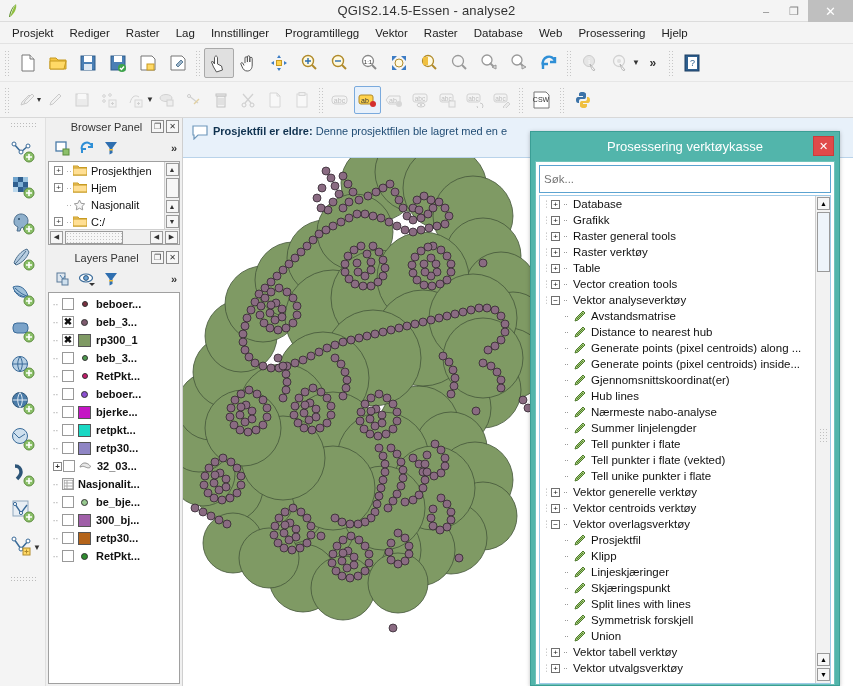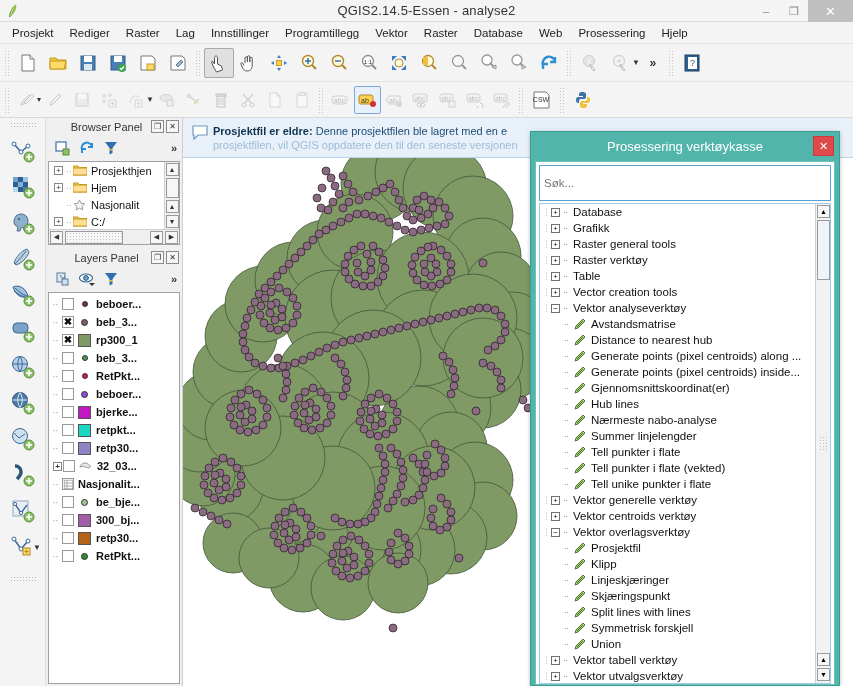--- a/index.html
+++ b/index.html
@@ -146,21 +146,21 @@
     display:flex; flex-direction:column;
   }
   .dlg-title { height:29px; display:flex; align-items:center; justify-content:center;
     color:#fff; font-size:13px; position:relative; }
   .dlg-close { position:absolute; right:5px; top:4px; width:21px; height:20px; background:#e04a4a;
     color:#fff; border:1px solid #c93c3c; display:flex; align-items:center; justify-content:center;
     font-size:11px; }
   .dlg-body { flex:1; margin:0 4px 0 4px; background:#fff; border:1px solid #6fc2ba;
               display:flex; flex-direction:column; }
   .search-wrap { padding:3px 3px 2px 3px; }
-  .search-input { width:100%; height:36px; border:1px solid #5ba3d0; padding:0 4px;
+  .search-input { width:100%; height:28px; border:1px solid #5ba3d0; padding:0 4px;
     font-size:11.5px; color:#888; font-family:"Liberation Sans", sans-serif; outline:none; background:#fff;}
   .tree-wrap { flex:1; position:relative; margin:0 3px 0 3px; border:1px solid #9fcbe8;
                background:#fff; overflow:hidden; }
   .tree-scroll { position:absolute; left:0; top:0; right:15px; bottom:0; overflow:hidden; }
   .ptrow { display:flex; align-items:center; height:16px; font-size:11.5px; color:#111;
            white-space:nowrap; padding-left:2px; }
   .ptrow .exp { width:9px; height:9px; border:1px solid #6f6f6f; background:#fff; font-size:8px;
                 line-height:7px; text-align:center; color:#111; margin-right:3px; flex:none; }
   .ptrow .dots { width:10px; color:#8b8b8b; font-size:9px; flex:none; letter-spacing:-1px;}
   .ptrow .vline { width:9px; flex:none; color:#b9b9b9; font-size:9px; text-align:center;}
@@ -879,21 +879,20 @@
 
     <div class="canvas-wrap">
       <div class="msgbar">
         <div class="msg-icon">
           <svg width="18" height="15" viewBox="0 0 18 15">
               <path d="M2 1h14v9H7l-4 4v-4H2z" fill="#fff" stroke="#6f98bb" stroke-width="1.2"></path>
             </svg>
         </div>
         <div class="msg-text">
           <b>Prosjektfil er eldre:</b><span> Denne prosjektfilen ble lagret med en e</span>
-          <div class="line2">prosjektfilen, vil QGIS oppdatere den til den seneste versjonen</div>
         </div>
       </div>
       <div class="map">
         <svg width="360" height="520" viewBox="0 0 360 520">
           <defs>
             <g id="blob">
               <circle r="1"></circle>
             </g>
           </defs>
 

